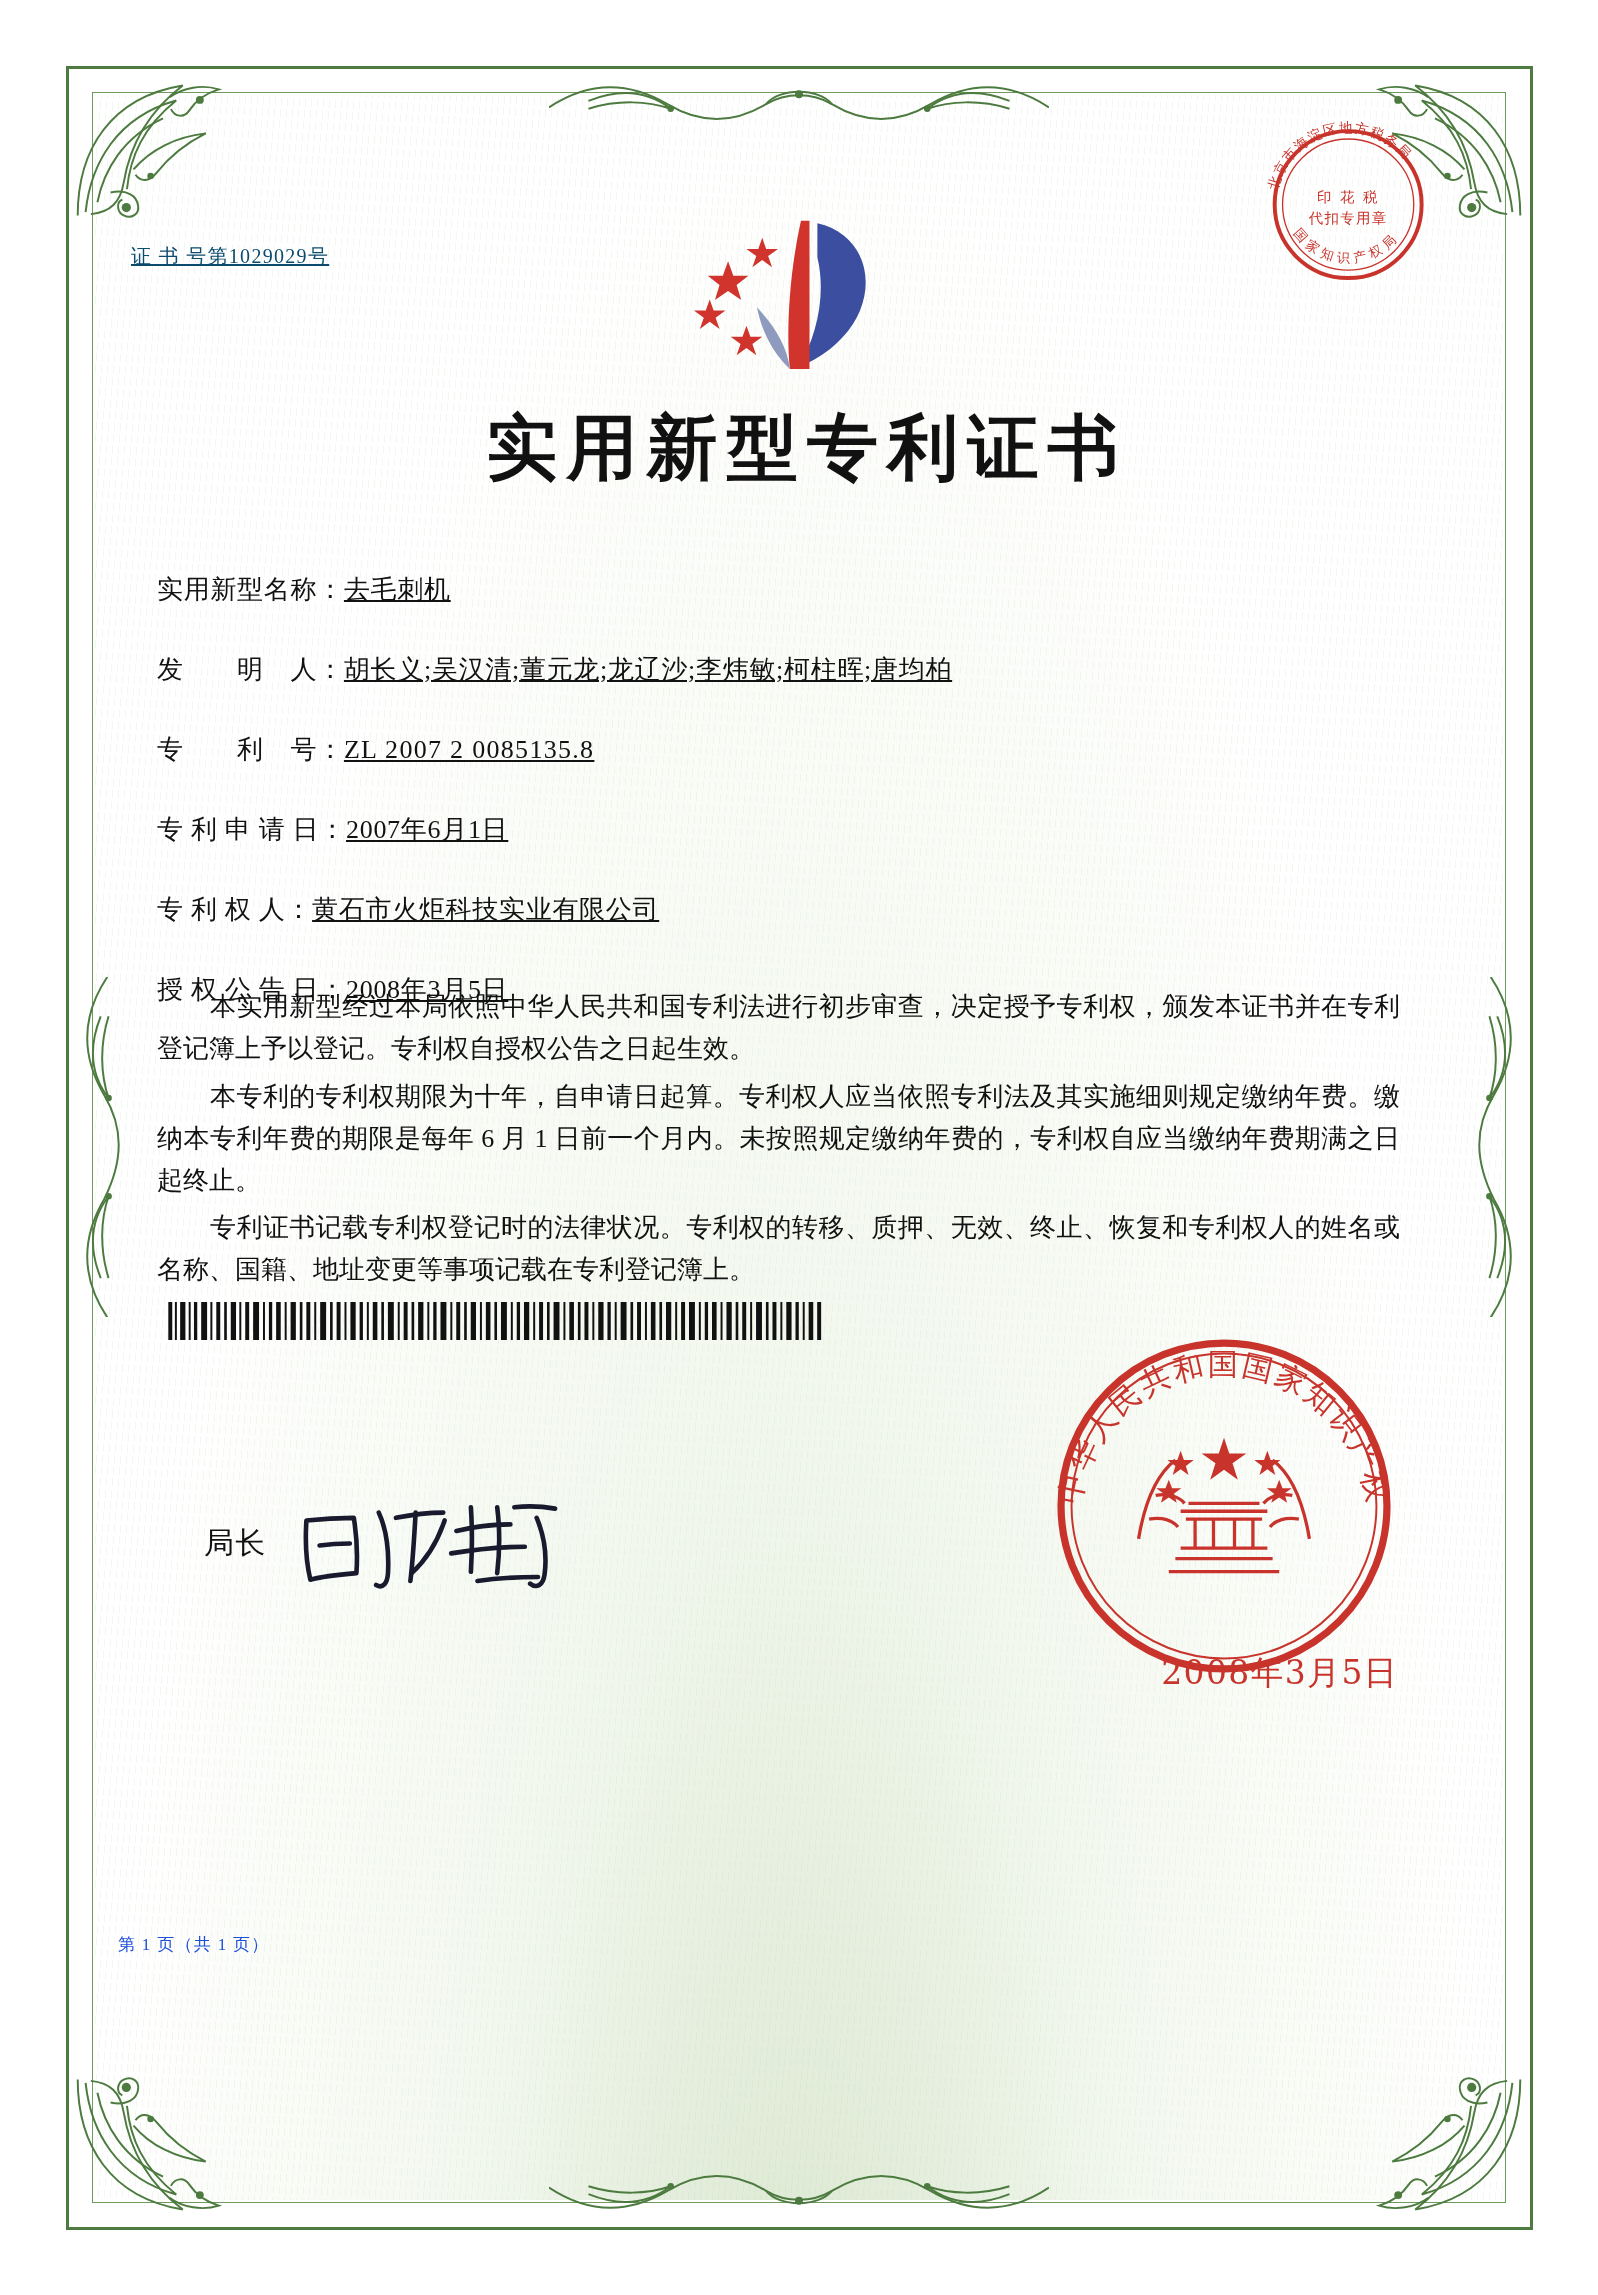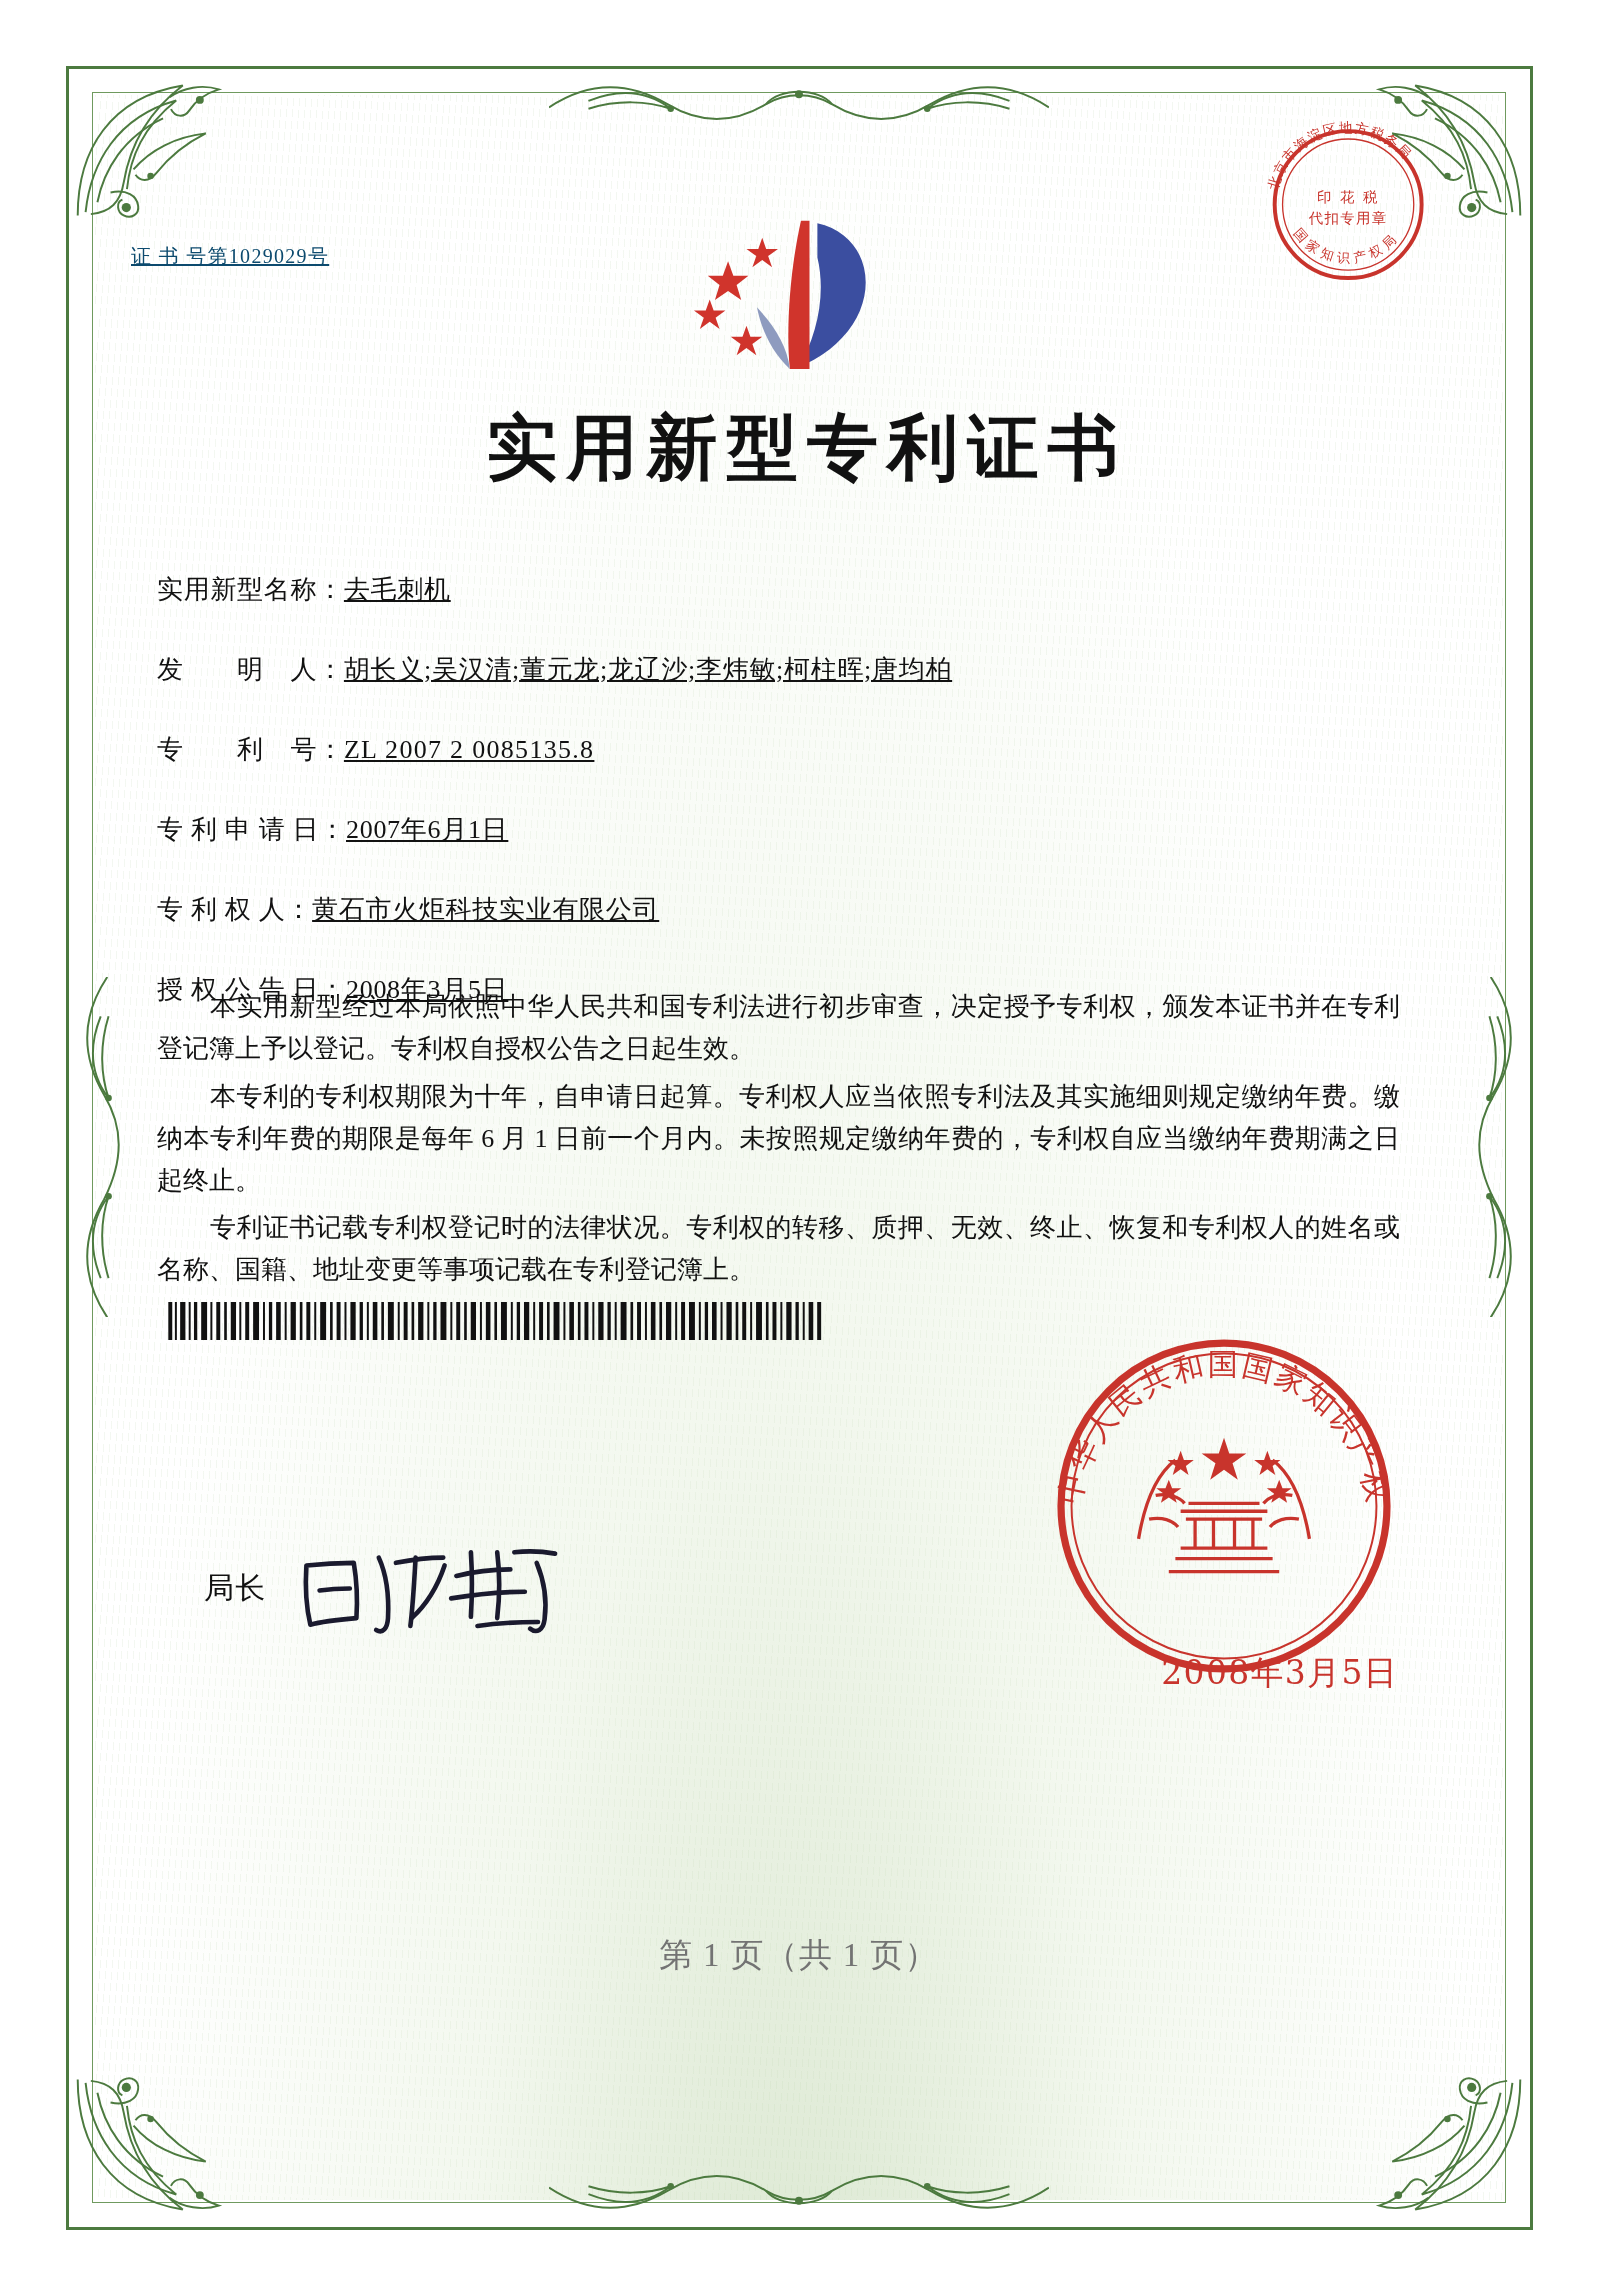--- a/index.html
+++ b/index.html
@@ -176,21 +176,21 @@
     left: 49px;
     top: 1184px;
     width: 664px;
     height: 38px;
   }
   .barcode svg { width: 100%; height: 100%; display: block; }
 
   .signature-row {
     position: absolute;
     left: 86px;
-    top: 1408px;
+    top: 1363px;
     display: flex;
     align-items: center;
   }
   .sig-label {
     font-size: 30px;
     color: #111;
     letter-spacing: 1.3px;
     margin-right: 13px;
   }
   .sig-img { width: 316px; height: 125px; }
@@ -213,23 +213,23 @@
     color: #c8342c;
     letter-spacing: 1.3px;
     font-family: "DejaVu Serif", "Liberation Serif", serif;
   }
 
   .page-footer {
     position: absolute;
     left: 0;
     top: 1815px;
     width: 100%;
-    text-align: center;
-    font-size: 33px;
-    color: #737373;
+    text-align: left;
+    font-size: 17px;
+    color: #1d4ed8;
     letter-spacing: 1.3px;
   }
 </style>
 </head>
 <body>
 
 <div class="page">
 
   <div class="border-outer"></div>
   <div class="guilloche"></div>

